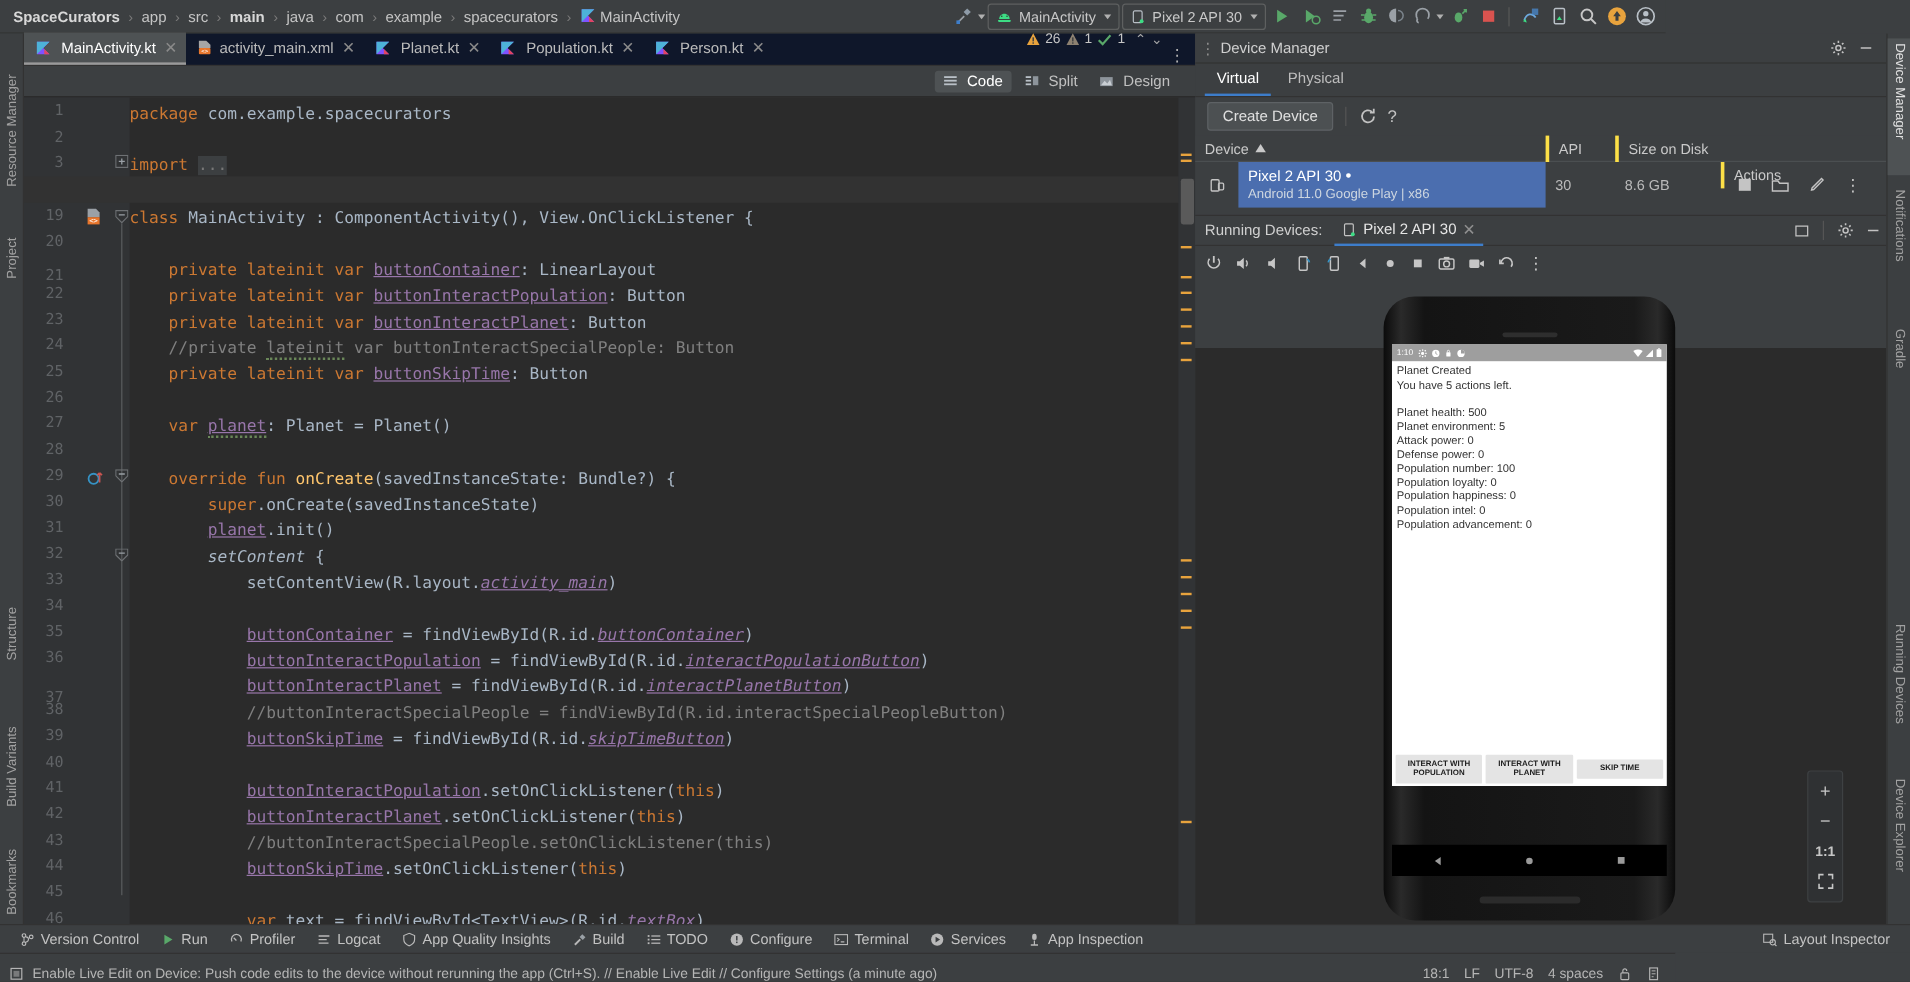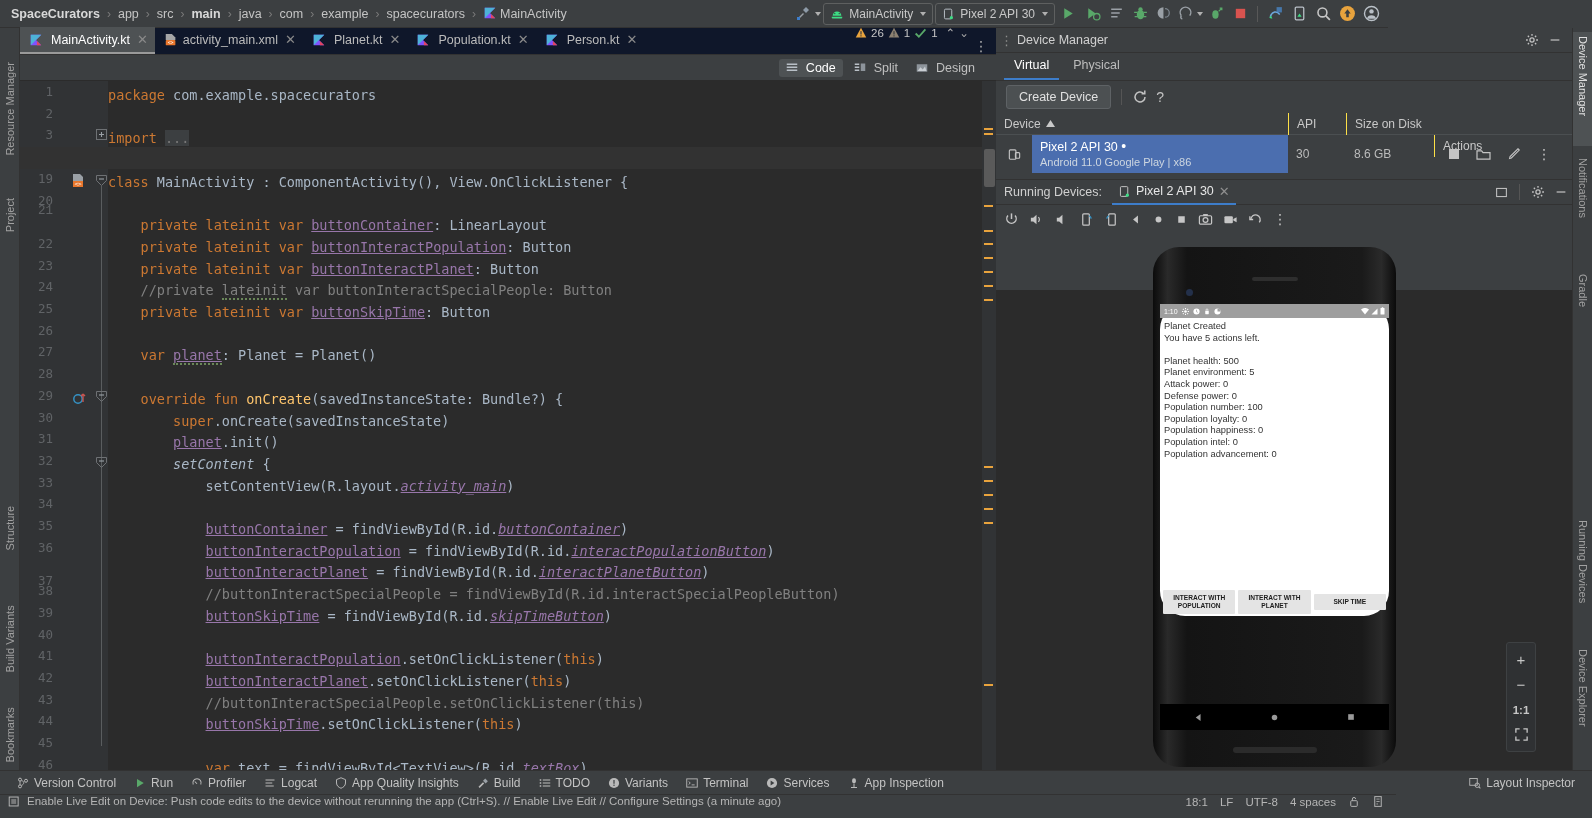--- a/index.html
+++ b/index.html
@@ -126,41 +126,41 @@
   #create-device {
     padding: 4px 12px; font-size: 12.5px; color: #e0e0e0;
     background: #4c5052; border: 1px solid #5e6265; border-radius: 3px;
   }
   .small-sep { width: 1px; height: 16px; background: #555; margin: 0 2px; }
 
   #dm-table { width: 100%; }
   #dm-header { display: flex; height: 22px; align-items: center;
                background: #3c3f41; border-bottom: 1px solid #4b4f51; font-size: 12px; color: #c9c9c9; }
   .th { padding-left: 8px; display: flex; align-items: center; gap: 5px; height: 22px; }
-  .th + .th { border-left: 1px solid #fde047; }
+  .th + .th { border-left: 3px solid #fde047; }
   #dm-row { display: flex; height: 38px; align-items: center; font-size: 12px; }
   .td { padding-left: 8px; display: flex; align-items: center; height: 38px; }
   .devname { font-size: 12.5px; color: #ffffff; line-height: 15px; }
   .devsub { font-size: 11px; color: #cdd6e0; line-height: 14px; }
 
   
   #rd-head { display: flex; align-items: center; height: 26px; background: #3c3f41;
              border-top: 1px solid #323232; border-bottom: 1px solid #323232; padding-left: 8px; }
   #rd-label { font-size: 12.5px; color: #d0d0d0; margin-right: 10px; }
   #rd-tab { display: flex; align-items: center; gap: 5px; height: 26px; padding: 0 6px;
             font-size: 12.5px; color: #e6e6e6; border-bottom: 2px solid #3d7dca; }
   #rd-toolbar { display: flex; align-items: center; height: 28px; gap: 10px; padding-left: 8px; }
 
   
   #phone {
     position: absolute; left: 1153px; top: 247px; width: 243px; height: 520px;
     background: linear-gradient(90deg,#0b0b0b 0%, #2a2a2a 6%, #141414 14%, #1a1a1a 86%, #2a2a2a 94%, #0b0b0b 100%);
     border-radius: 26px;
   }
-  #phone-screen { position: absolute; left: 7px; top: 57px; width: 229px; height: 312px; background: #ffffff; border-radius: 25px; }
+  #phone-screen { position: absolute; left: 7px; top: 40px; width: 229px; height: 368px; background: #ffffff; }
   #phone-statusbar { height: 14px; background: #9e9e9e; display: flex; align-items: center;
     padding: 0 4px; gap: 4px; color: #ffffff; font-size: 7px; font-family: "Liberation Sans", sans-serif;}
   #phone-text { padding: 3px 4px; font-family: "Liberation Sans", sans-serif; font-size: 9.3px;
                 line-height: 11.6px; color: #333; }
   #phone-buttons { position: absolute; left: 0; bottom: 0; width: 229px; height: 28px;
                    display: flex; align-items: center; gap: 3px; padding: 0 3px; }
   .pbtn { background: #e4e4e4; color: #1c1c1c; font-size: 6.6px; font-weight: bold; text-align: center;
           padding: 4px 2px; line-height: 8px; border-radius: 1px; }
   #phone-nav { position: absolute; left: 7px; top: 457px; width: 229px; height: 26px; background: #000;
                display: flex; align-items: center; justify-content: space-around; }
@@ -184,21 +184,21 @@
   #toolwin-bar {
     position: absolute; left: 0; top: 770px; width: 1592px; height: 24px;
     background: #3c3f41; border-top: 1px solid #323232;
     display: flex; align-items: center; padding: 0 8px; gap: 0px;
   }
   .twb { display: flex; align-items: center; gap: 5px; padding: 3px 9px; border-radius: 3px;
          font-size: 12px; color: #c3c3c3; white-space: nowrap; }
   #statusbar {
     position: absolute; left: 0; top: 794px; width: 1396px; height: 24px;
     background: #3c3f41; border-top: 1px solid #323232;
-    display: flex; align-items: flex-start; padding: 0 8px; font-size: 11.5px; color: #b5b5b5;
+    display: flex; align-items: flex-end; padding: 0 8px; font-size: 11.5px; color: #b5b5b5;
   }
   #status-msg { margin-left: 6px; }
   #status-right { margin-left: auto; display: flex; align-items: center; gap: 12px; padding-right: 4px; }
   svg { display: block; }
 </style>
 </head>
 <body>
 
 <div id="app">
 
@@ -429,21 +429,21 @@
     </div>
 
   <div id="editor">
     <div id="gutter">
         <div class="lnum" style="top: 3px;">1</div>
         <div class="lnum" style="top: 24.7px;">2</div>
         <div class="lnum" style="top: 46.4px;">3</div>
         <div class="lnum" style="top: 68.1px;">18</div>
         <div class="lnum" style="top: 89.8px;">19</div>
         <div class="lnum" style="top: 111.5px;">20</div>
-        <div class="lnum" style="top: 123px; font-family: Liberation Mono, monospace;">21</div>
+        <div class="lnum" style="top: 140px;">21</div>
         <div class="lnum" style="top: 154.9px;">22</div>
         <div class="lnum" style="top: 176.6px;">23</div>
         <div class="lnum" style="top: 198.3px;">24</div>
         <div class="lnum" style="top: 220px;">25</div>
         <div class="lnum" style="top: 241.7px;">26</div>
         <div class="lnum" style="top: 263.4px;">27</div>
         <div class="lnum" style="top: 285.1px;">28</div>
         <div class="lnum" style="top: 306.8px;">29</div>
         <div class="lnum" style="top: 328.5px;">30</div>
         <div class="lnum" style="top: 350.2px;">31</div>
@@ -895,21 +895,21 @@
           <span>TODO</span>
         </div>
         <div class="twb">
           <span>
             <svg width="12" height="12" viewBox="0 0 16 16">
               <circle cx="8" cy="8" r="6.8" fill="#b9b9b9"></circle>
               <rect x="7.2" y="4" width="1.6" height="5" fill="#3c3f41"></rect>
               <rect x="7.2" y="10.2" width="1.6" height="1.7" fill="#3c3f41"></rect>
             </svg>
           </span>
-          <span>Variants</span>
+          <span>Configure</span>
         </div>
         <div class="twb">
           <span>
             <svg width="12" height="12" viewBox="0 0 16 16">
               <rect x="1" y="2.5" width="14" height="11" fill="none" stroke="#b9b9b9" stroke-width="1.2"></rect>
               <path d="M3.5 6l2.2 2-2.2 2M7.5 10.5h4" stroke="#b9b9b9" stroke-width="1.2" fill="none"></path>
             </svg>
           </span>
           <span>Terminal</span>
         </div>

